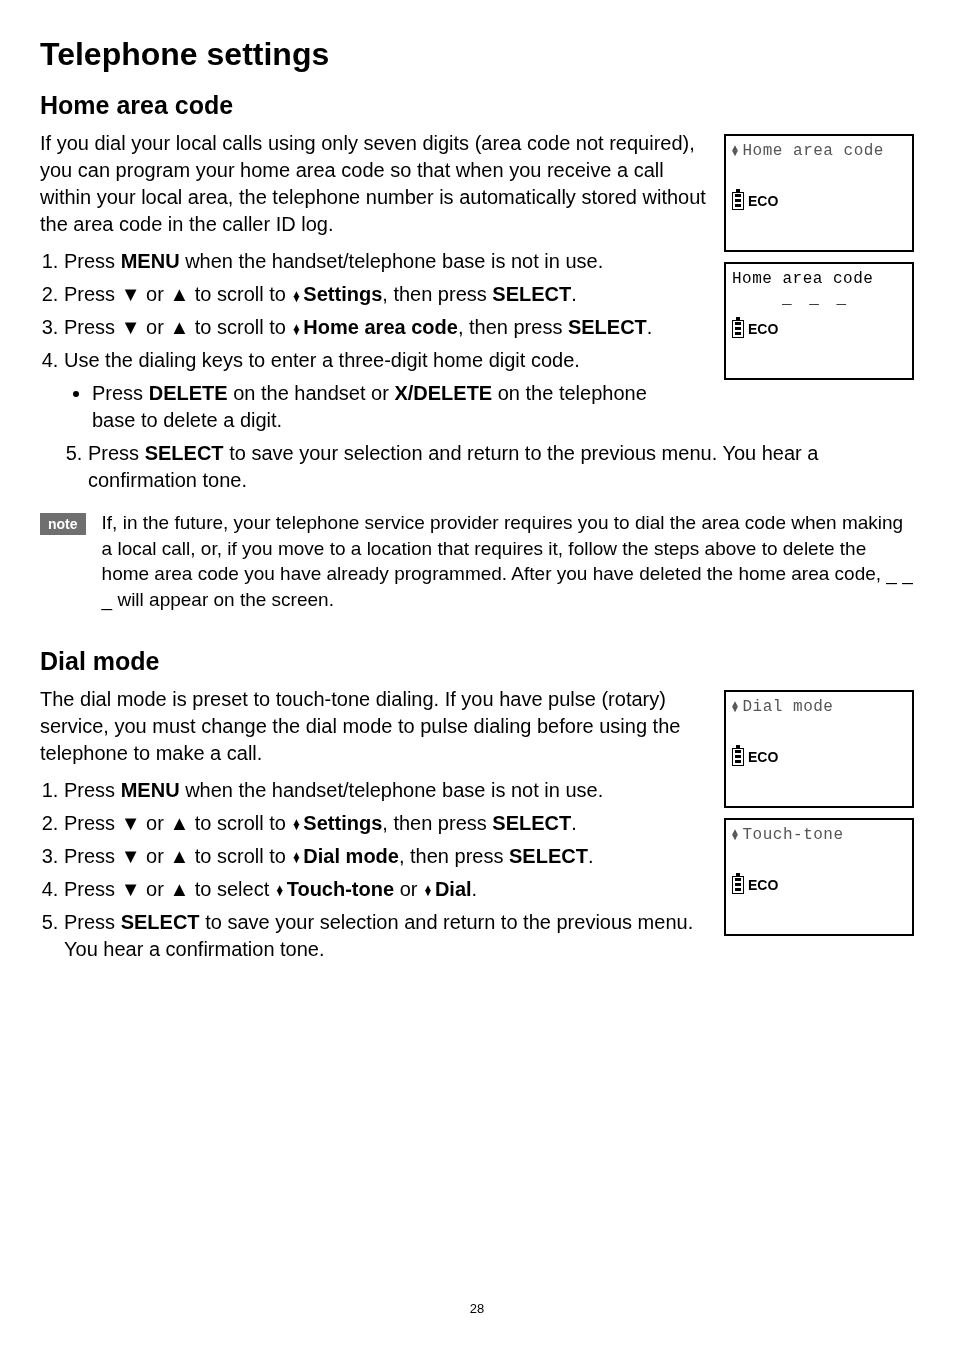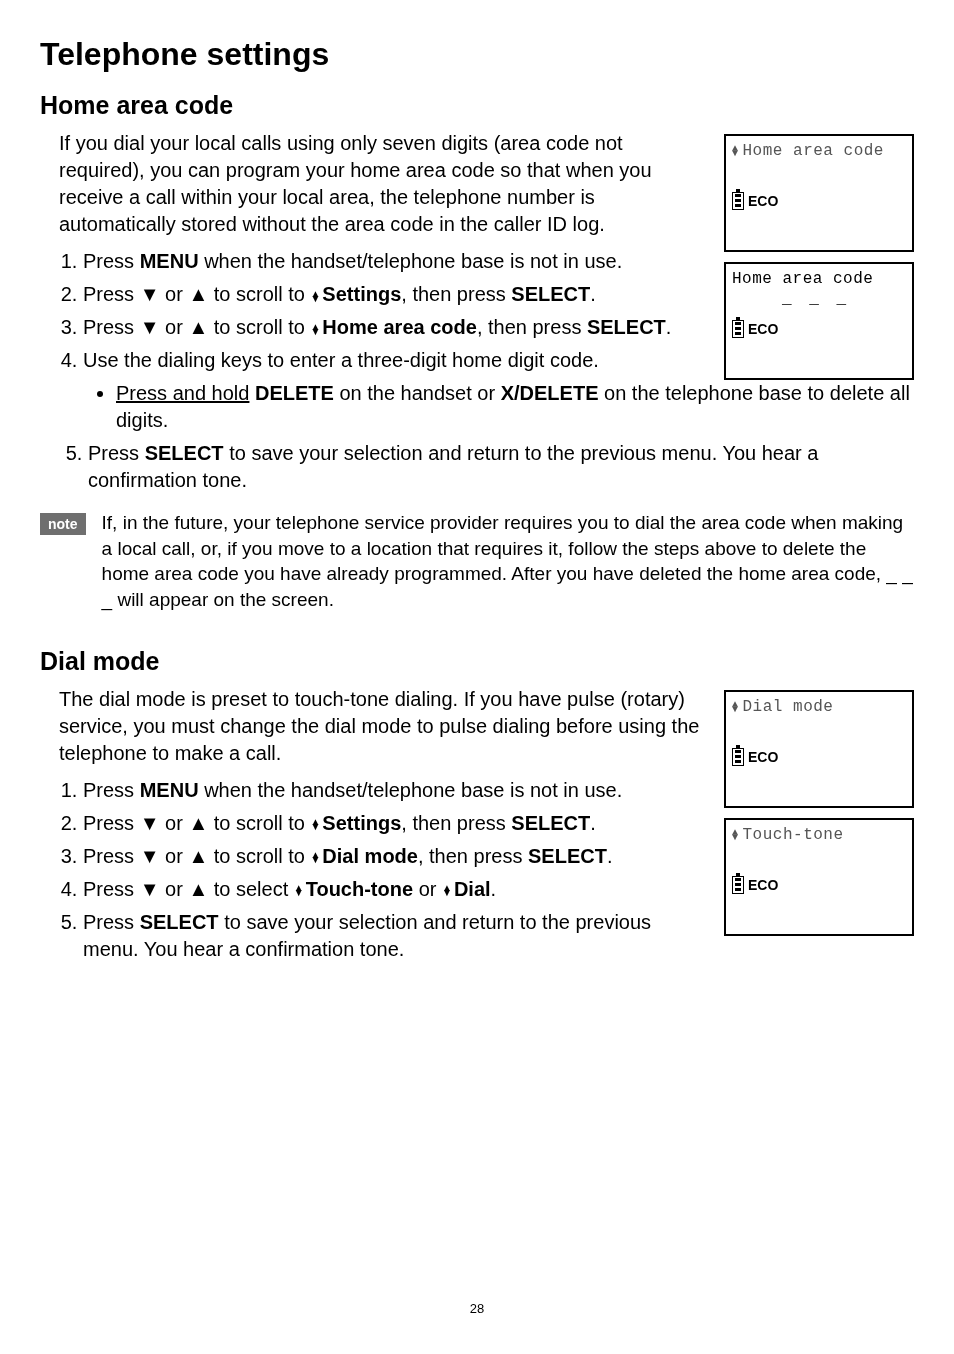--- a/index.html
+++ b/index.html
@@ -8,21 +8,21 @@
     width: 954px;
     height: 1354px;
     background: #fff;
     font-family: Arial, Helvetica, sans-serif;
     color: #000;
     position: relative;
     padding: 36px 40px 0 40px;
   }
   h1 { font-size: 32px; margin: 0 0 18px 0; font-weight: bold; }
   h2 { font-size: 25px; margin: 0 0 10px 0; font-weight: bold; }
-  .section1 { display: flex; gap: 18px; margin-left: 19px; }
+  .section1 { display: flex; gap: 18px; }
   .main1 { flex: 1; font-size: 20px; line-height: 1.35; }
   .intro { margin: 0 0 10px 0; }
   ol.steps { margin: 0 0 0 0; padding-left: 24px; }
   ol.steps > li { margin-bottom: 6px; }
   ul.bullets { list-style: disc; margin: 6px 0 0 0; padding-left: 28px; }
   ul.bullets li { margin-bottom: 6px; }
   .b { font-weight: bold; }
   .u { text-decoration: underline; }
   .aside {
     width: 190px; flex-shrink: 0; display: flex; flex-direction: column; gap: 10px;
@@ -99,20 +99,25 @@
           </span><span class="b">Settings</span><span>, then press </span><span class="b">SELECT</span><span>.</span>
       </li>
       <li>
         <span>Press </span><span>▼</span><span> or </span><span>▲</span><span> to scroll to </span><span class="updown-glyph">
             <span>▲</span>
             <span>▼</span>
           </span><span class="b">Home area code</span><span>, then press </span><span class="b">SELECT</span><span>.</span>
       </li>
       <li style="max-width:600px;">
         <span>Use the dialing keys to enter a three-digit home digit code.</span>
+        <ul class="bullets">
+          <li>
+            <span>Press </span><span class="b">DELETE</span><span> on the handset or </span><span class="b">X/DELETE</span><span> on the telephone base to delete a digit.</span>
+          </li>
+        </ul>
       </li>
     </ol>
   </div>
 
   <div class="aside">
     <div class="screen">
       <div class="screen-line1">
         <span class="updown-glyph">
             <span>▲</span>
             <span>▼</span>
@@ -139,25 +144,20 @@
             <span class="bar b2"></span>
             <span class="bar b3"></span>
           </span>
         <span class="eco">ECO</span>
       </div>
     </div>
   </div>
 </div>
 
 <div style="font-size:20px; line-height:1.35; margin-left:24px;">
-  <ul class="bullets" style="padding-left:52px; margin-top:0;">
-    <li>
-      <span class="u">Press and hold</span><span> </span><span class="b">DELETE</span><span> on the handset or </span><span class="b">X/DELETE</span><span> on the telephone base to delete all digits.</span>
-    </li>
-  </ul>
   <ol start="5" class="steps" style="padding-left:24px;">
     <li>
       <span>Press </span><span class="b">SELECT</span><span> to save your selection and return to the previous menu. You hear a confirmation tone.</span>
     </li>
   </ol>
 </div>
 
 <div class="notewrap">
   <div class="notetag">note</div>
   <div class="notetext">If, in the future, your telephone service provider requires you to dial the area code when making a local call, or, if you move to a location that requires it, follow the steps above to delete the home area code you have already programmed. After you have deleted the home area code, _ _ _ will appear on the screen.</div>

